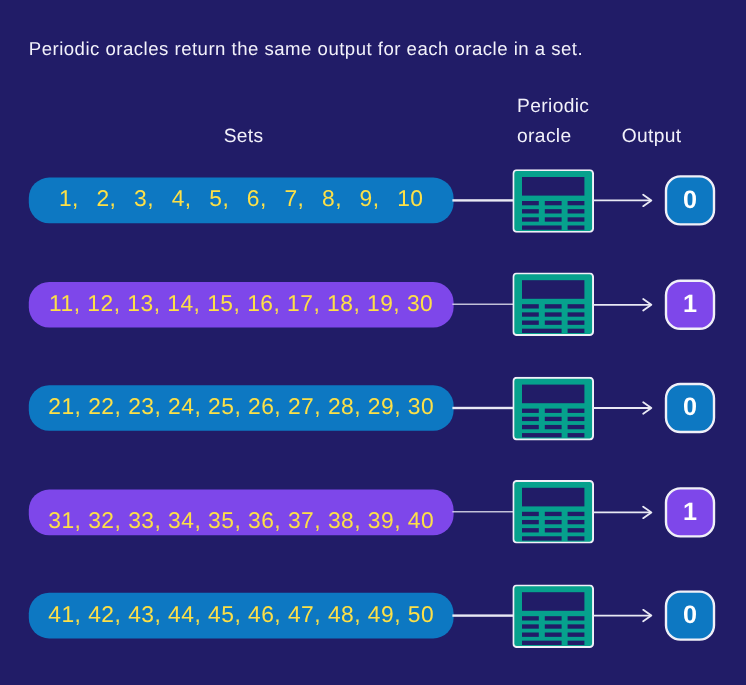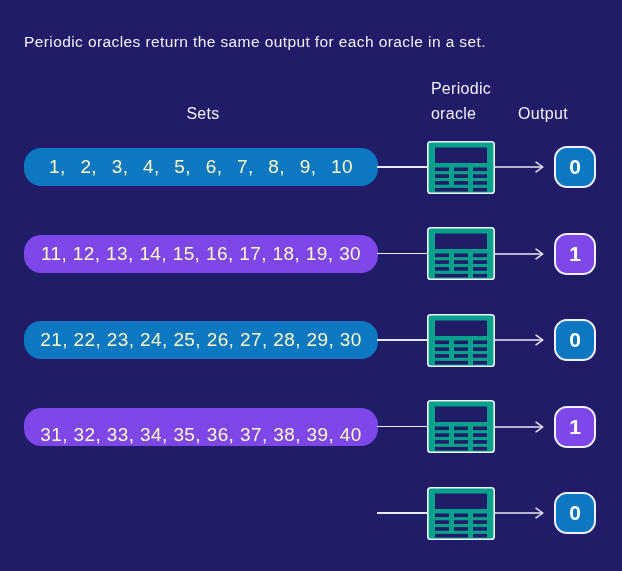--- a/index.html
+++ b/index.html
@@ -42,21 +42,21 @@
   #rows .row:nth-child(1) .set-text { word-spacing: 9px; }
 
   .set-pill {
     position: absolute;
     left: 24px; top: 24.5px;
     width: 354px; height: 38px;
     border-radius: 17px;
     display: flex; align-items: center; justify-content: center;
   }
   .set-text {
-    color: #fef9c3;
+    color: #fde047;
     font-size: 19px;
     letter-spacing: 0.4px;
     white-space: nowrap;
   }
   .connector {
     position: absolute;
     left: 377px; top: 42.6px;
     width: 51px; height: 1.6px;
     background: #e9e9f4;
   }
@@ -209,20 +209,23 @@
     </span>
     <svg class="arrow" width="52" height="12" viewBox="0 0 52 12" xmlns="http://www.w3.org/2000/svg">
       <line x1="0" y1="6" x2="48.5" y2="6" stroke="#e9e9f4" stroke-width="1.5"></line>
       <polyline points="42,1.2 48.8,6 42,10.8" fill="none" stroke="#e9e9f4" stroke-width="1.5" stroke-linecap="round" stroke-linejoin="round"></polyline>
     </svg>
     <div class="output-pill" style="background: rgb(126, 71, 234);">
       <span class="output-text">1</span>
     </div>
   </div>
       <div class="row">
+    <div class="set-pill" style="background: rgb(13, 120, 194);">
+      <span class="set-text">41, 42, 43, 44, 45, 46, 47, 48, 49, 50</span>
+    </div>
     <div class="connector"></div>
     <span class="oracle-icon">
       <svg width="68" height="53" viewBox="0 0 68 53" xmlns="http://www.w3.org/2000/svg">
         <rect x="0.8" y="0.8" width="66.4" height="51.4" rx="2.8" fill="#06a18d" stroke="#f0f0f8" stroke-width="1.6"></rect>
         <rect x="8" y="6.5" width="52" height="15.5" fill="#211c67"></rect>
         <rect x="8" y="26.5" width="14" height="3.6" fill="#211c67"></rect>
         <rect x="27" y="26.5" width="14" height="3.6" fill="#211c67"></rect>
         <rect x="46" y="26.5" width="14" height="3.6" fill="#211c67"></rect>
         <rect x="8" y="33.3" width="14" height="3.6" fill="#211c67"></rect>
         <rect x="27" y="33.3" width="14" height="3.6" fill="#211c67"></rect>

